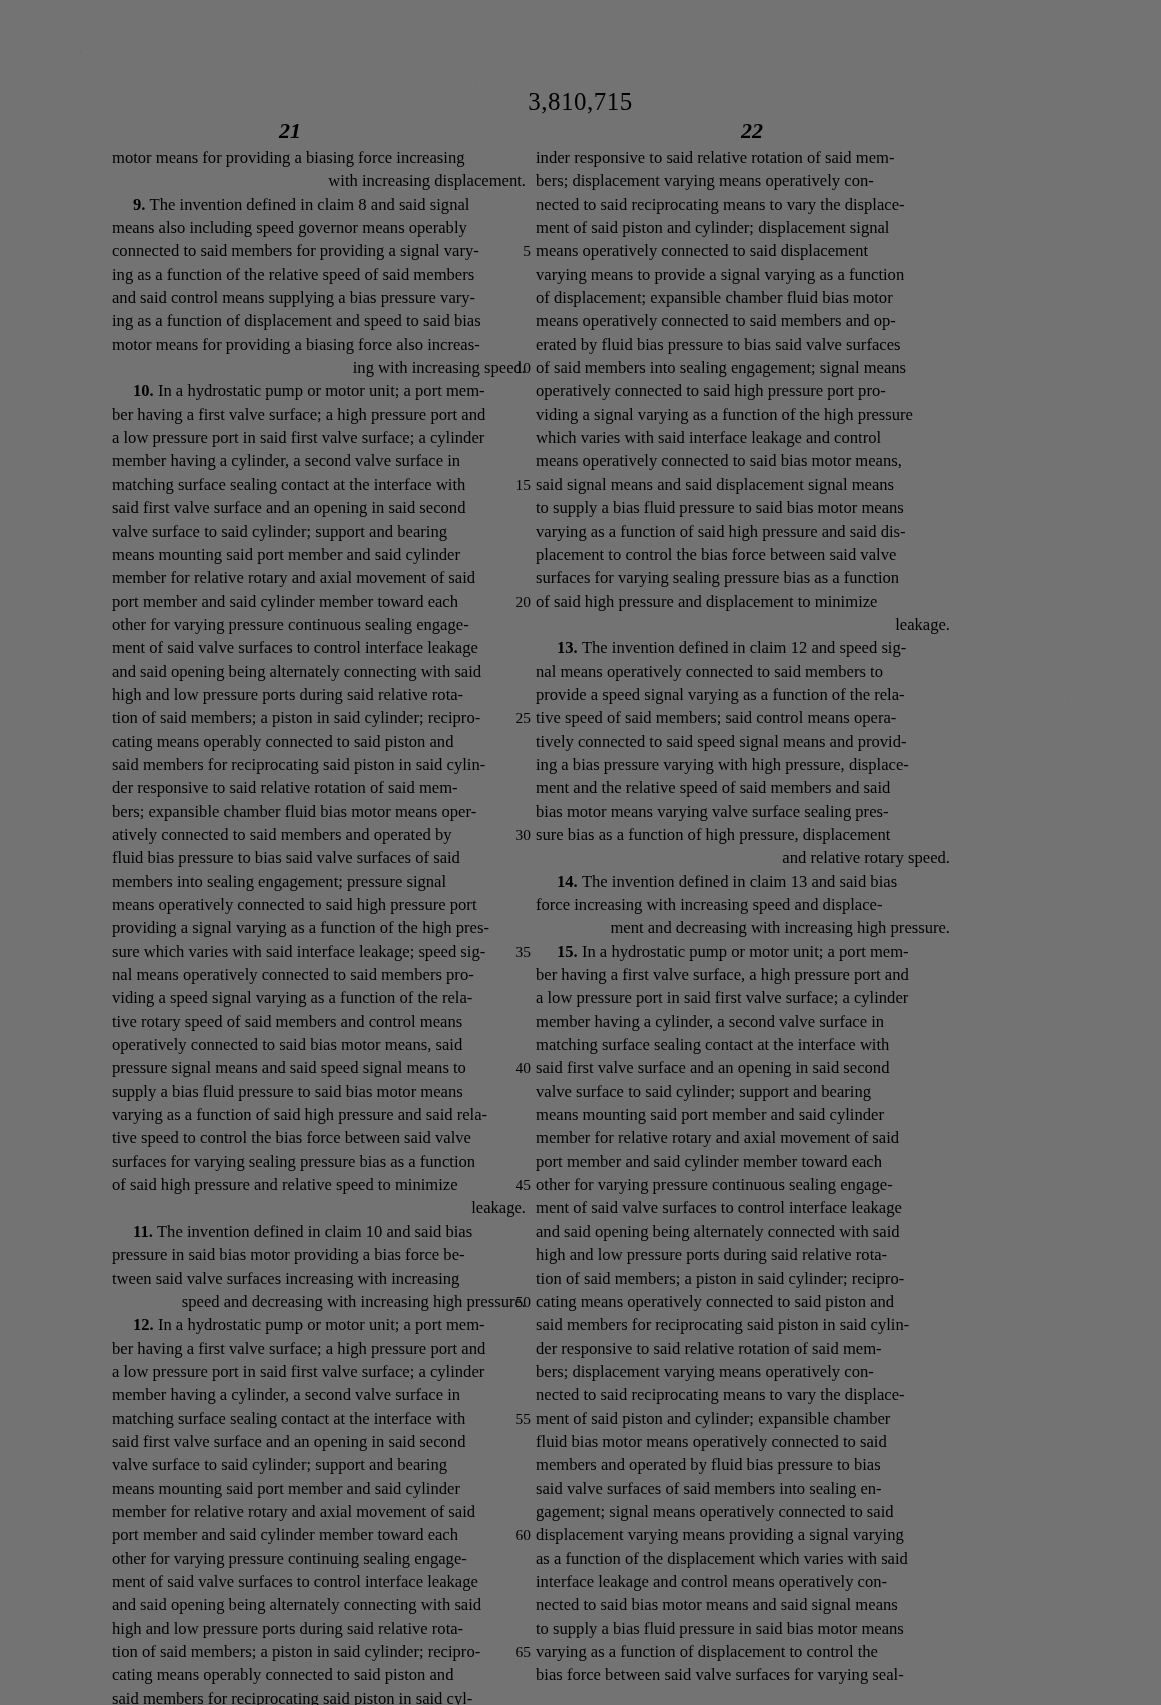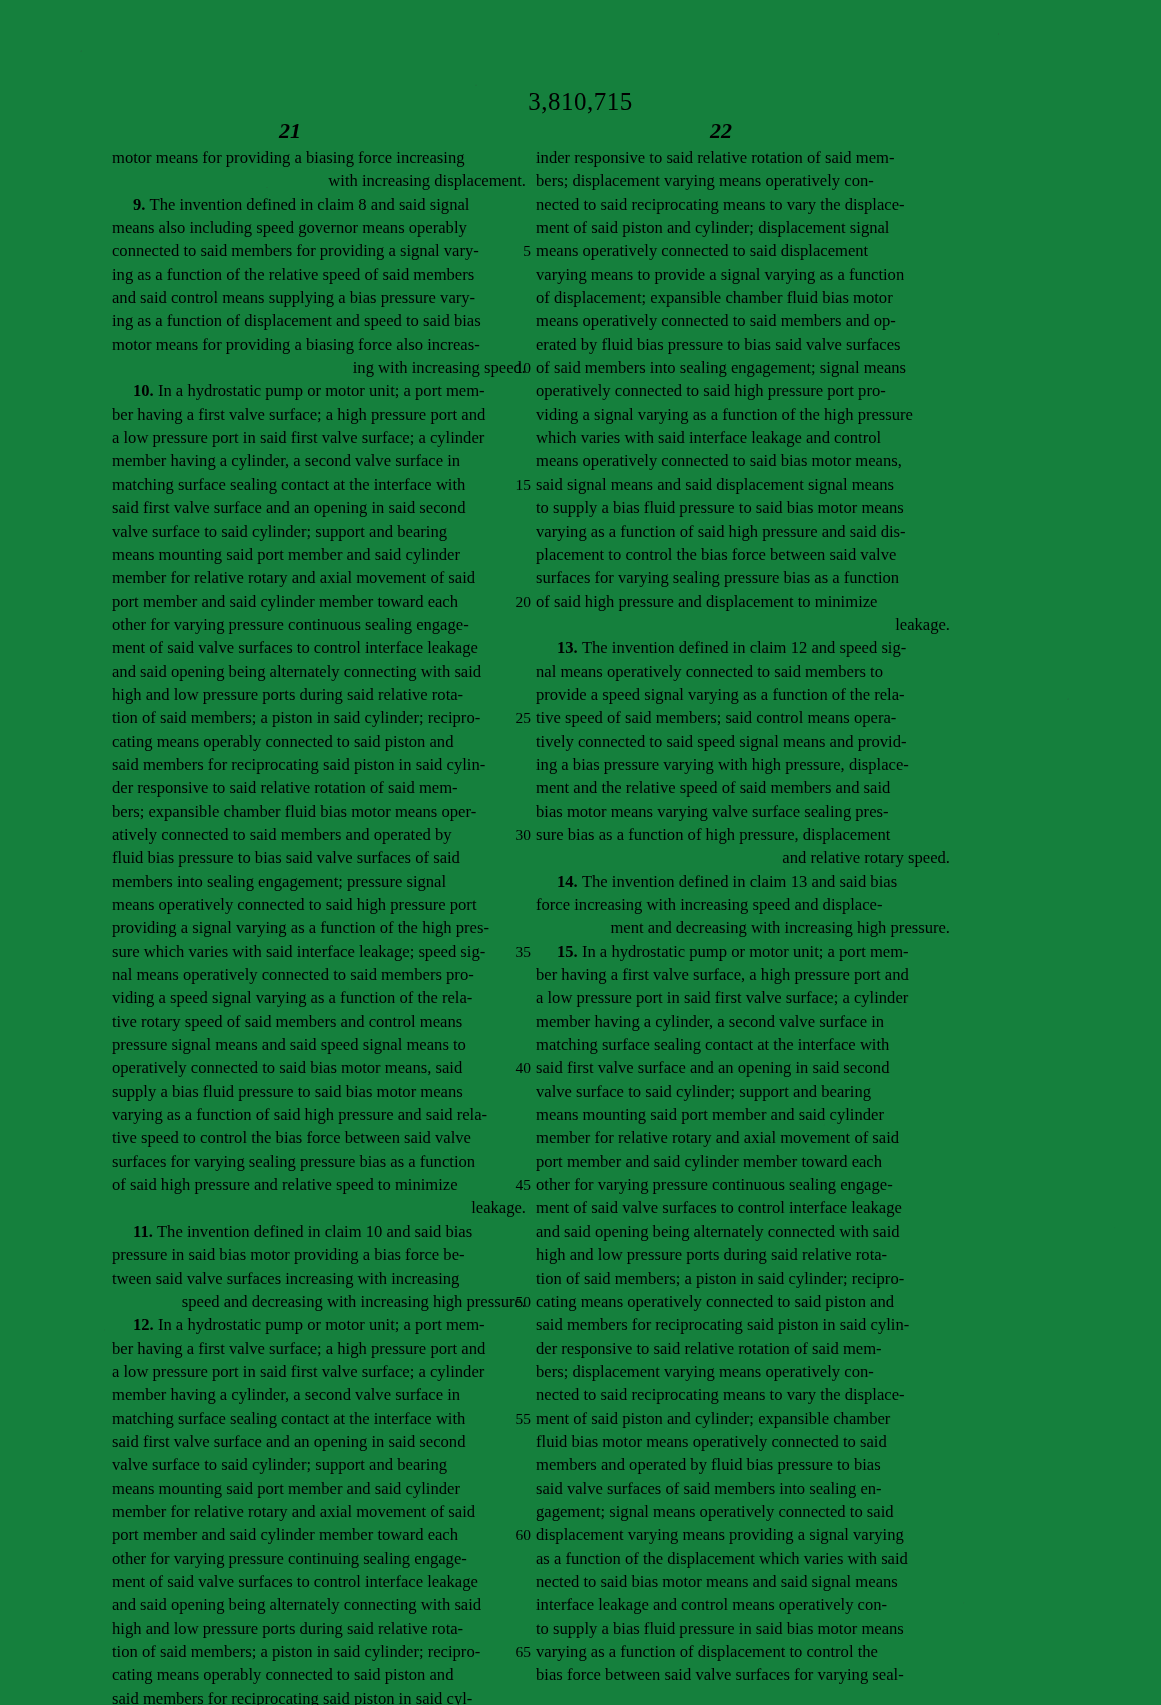--- a/index.html
+++ b/index.html
@@ -14,21 +14,21 @@
     color: #000000;
     position: relative;
     overflow: hidden;
   }
 
   .page {
     position: absolute;
     top: 0; left: 0;
     width: 1161px;
     height: 1705px;
-    background: #15803d;
+    background: #737373;
   }
 
   
   .speckle {
     position: absolute;
     top: 0; left: 0; right: 0; bottom: 0;
     pointer-events: none;
     opacity: .5;
     background-image:
       radial-gradient(circle at 7% 3%, rgba(60,60,60,.30) 0 .8px, transparent 1px),
@@ -59,21 +59,21 @@
   }
 
   .folio {
     position: absolute;
     top: 118px;
     font-size: 22px;
     font-weight: bold;
     font-style: italic;
   }
   .folio-left  { left: 279px; }
-  .folio-right { left: 710px; }
+  .folio-right { left: 741px; }
 
   .col {
     position: absolute;
     top: 146px;
     width: 414px;
     font-size: 16.6px;
     line-height: 23.35px;
     text-align: justify;
     text-justify: inter-word;
     -webkit-hyphens: none;
@@ -157,22 +157,22 @@
       <span class="ln">bers; expansible chamber fluid bias motor means oper-</span>
       <span class="ln">atively connected to said members and operated by</span>
       <span class="ln">fluid bias pressure to bias said valve surfaces of said</span>
       <span class="ln">members into sealing engagement; pressure signal</span>
       <span class="ln">means operatively connected to said high pressure port</span>
       <span class="ln">providing a signal varying as a function of the high pres-</span>
       <span class="ln">sure which varies with said interface leakage; speed sig-</span>
       <span class="ln">nal means operatively connected to said members pro-</span>
       <span class="ln">viding a speed signal varying as a function of the rela-</span>
       <span class="ln">tive rotary speed of said members and control means</span>
+      <span class="ln">operatively connected to said bias motor means, said</span>
       <span class="ln">pressure signal means and said speed signal means to</span>
-      <span class="ln">operatively connected to said bias motor means, said</span>
       <span class="ln">supply a bias fluid pressure to said  bias motor means</span>
       <span class="ln">varying as a function of said high pressure and said rela-</span>
       <span class="ln">tive speed to control the bias force between said valve</span>
       <span class="ln">surfaces for varying sealing pressure bias as a function</span>
       <span class="ln">of said high pressure and relative speed to minimize</span>
       <span class="ln last">leakage.</span>
       <span class="ln" style="text-indent: 21px;"><b class="claimno">11. </b>The invention defined in claim 10 and said bias</span>
       <span class="ln">pressure in said bias motor providing a bias force be-</span>
       <span class="ln">tween said valve surfaces increasing with increasing</span>
       <span class="ln last">speed and decreasing with increasing high pressure.</span>
@@ -319,20 +319,20 @@
       <span class="ln">der responsive to said relative rotation of said mem-</span>
       <span class="ln">bers; displacement varying means operatively con-</span>
       <span class="ln">nected to said reciprocating means to vary the displace-</span>
       <span class="ln">ment of said piston and cylinder; expansible chamber</span>
       <span class="ln">fluid bias motor means operatively connected to said</span>
       <span class="ln">members and operated by fluid bias pressure to bias</span>
       <span class="ln">said valve surfaces of said members into sealing en-</span>
       <span class="ln">gagement; signal means operatively connected to said</span>
       <span class="ln">displacement varying means providing a signal varying</span>
       <span class="ln">as a function of the displacement which varies with said</span>
+      <span class="ln">interface leakage and control means operatively con-</span>
       <span class="ln">nected to said bias motor means and said signal means</span>
-      <span class="ln">interface leakage and control means operatively con-</span>
       <span class="ln">to supply a bias fluid pressure in said bias motor means</span>
       <span class="ln">varying as a function of displacement to control the</span>
       <span class="ln">bias force between said valve surfaces for varying seal-</span>
     </div>
 
 </div>
 
 </body></html>

